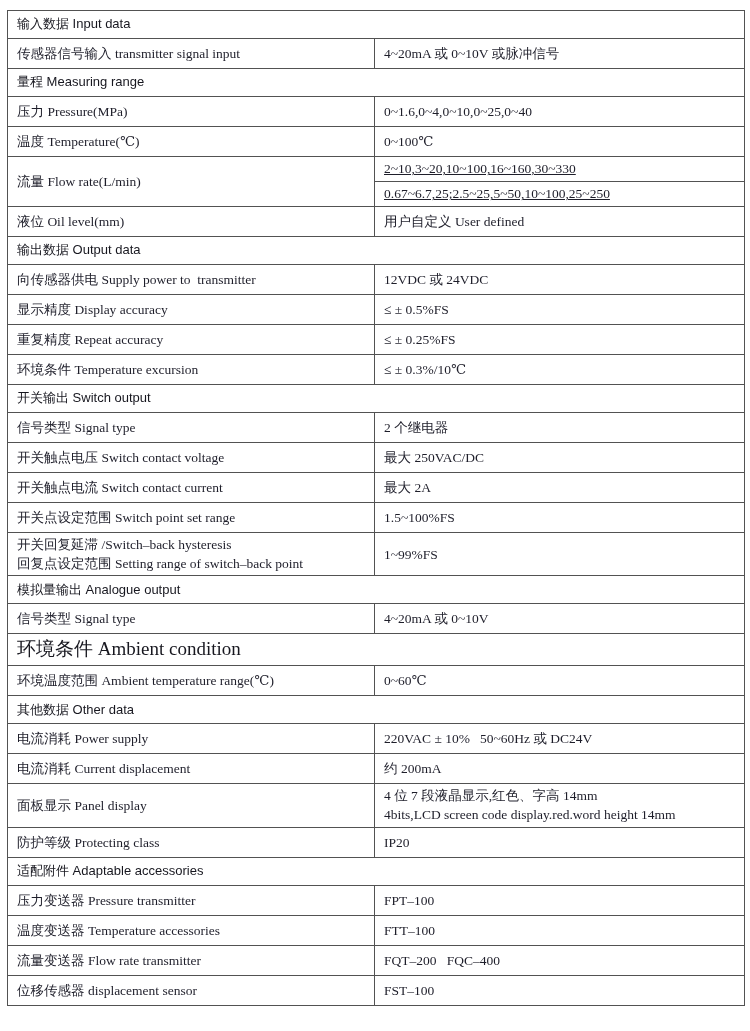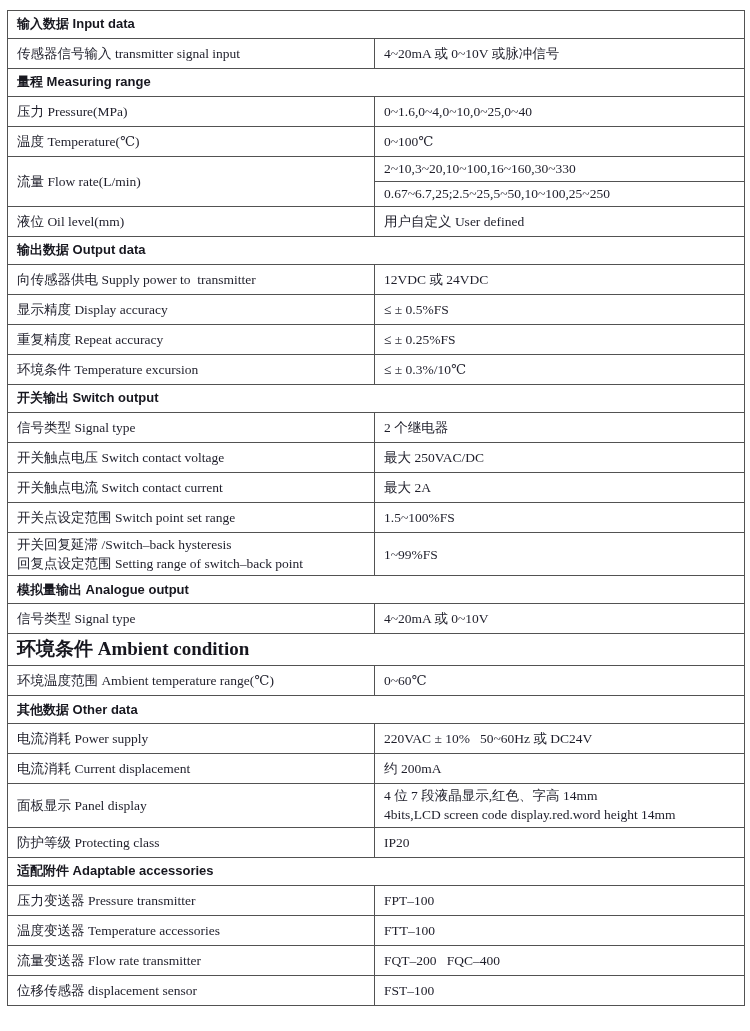--- a/index.html
+++ b/index.html
@@ -28,26 +28,26 @@
     box-sizing:border-box;
     border:1px solid #525252;
     padding:2px 8px 2px 9px;
     font-size:13.5px;
     line-height:1.42;
     vertical-align:middle;
     white-space:pre-wrap;
     overflow:hidden;
   }
   td.lbl,td.val{height:30px;}
-  td.sub{height:25px;}
+  td.sub{height:25px;text-decoration:underline;}
   td.sec-lbl{
     height:28px;
     font-family:"Liberation Sans","DejaVu Sans",sans-serif;
     font-size:13px;
-    font-weight:bold;
+    font-weight:normal;
     color:#17171f;
   }
   td.sec-serif{
     font-family:"Liberation Serif","DejaVu Serif",serif;
     font-size:19px;
   }
 </style>
 </head>
 <body>
 

